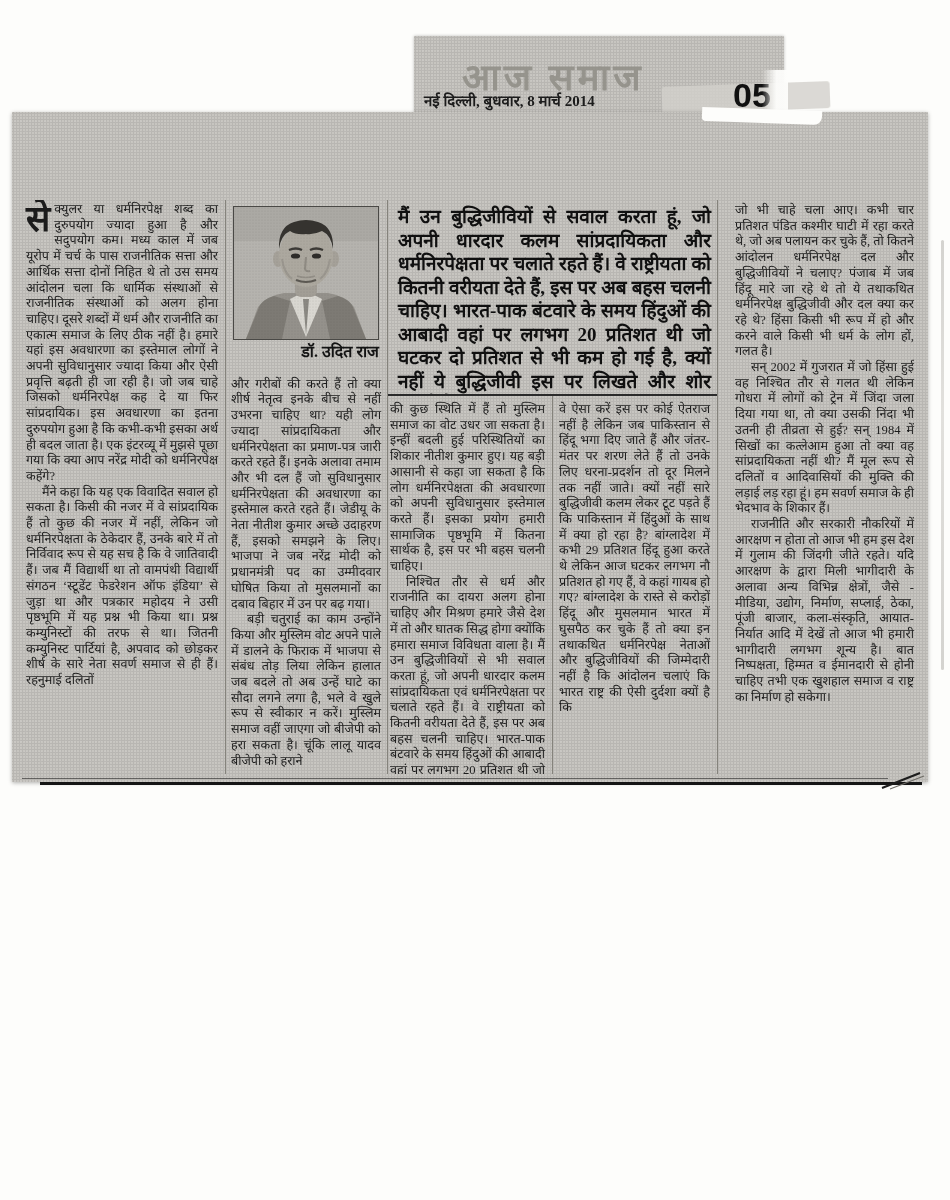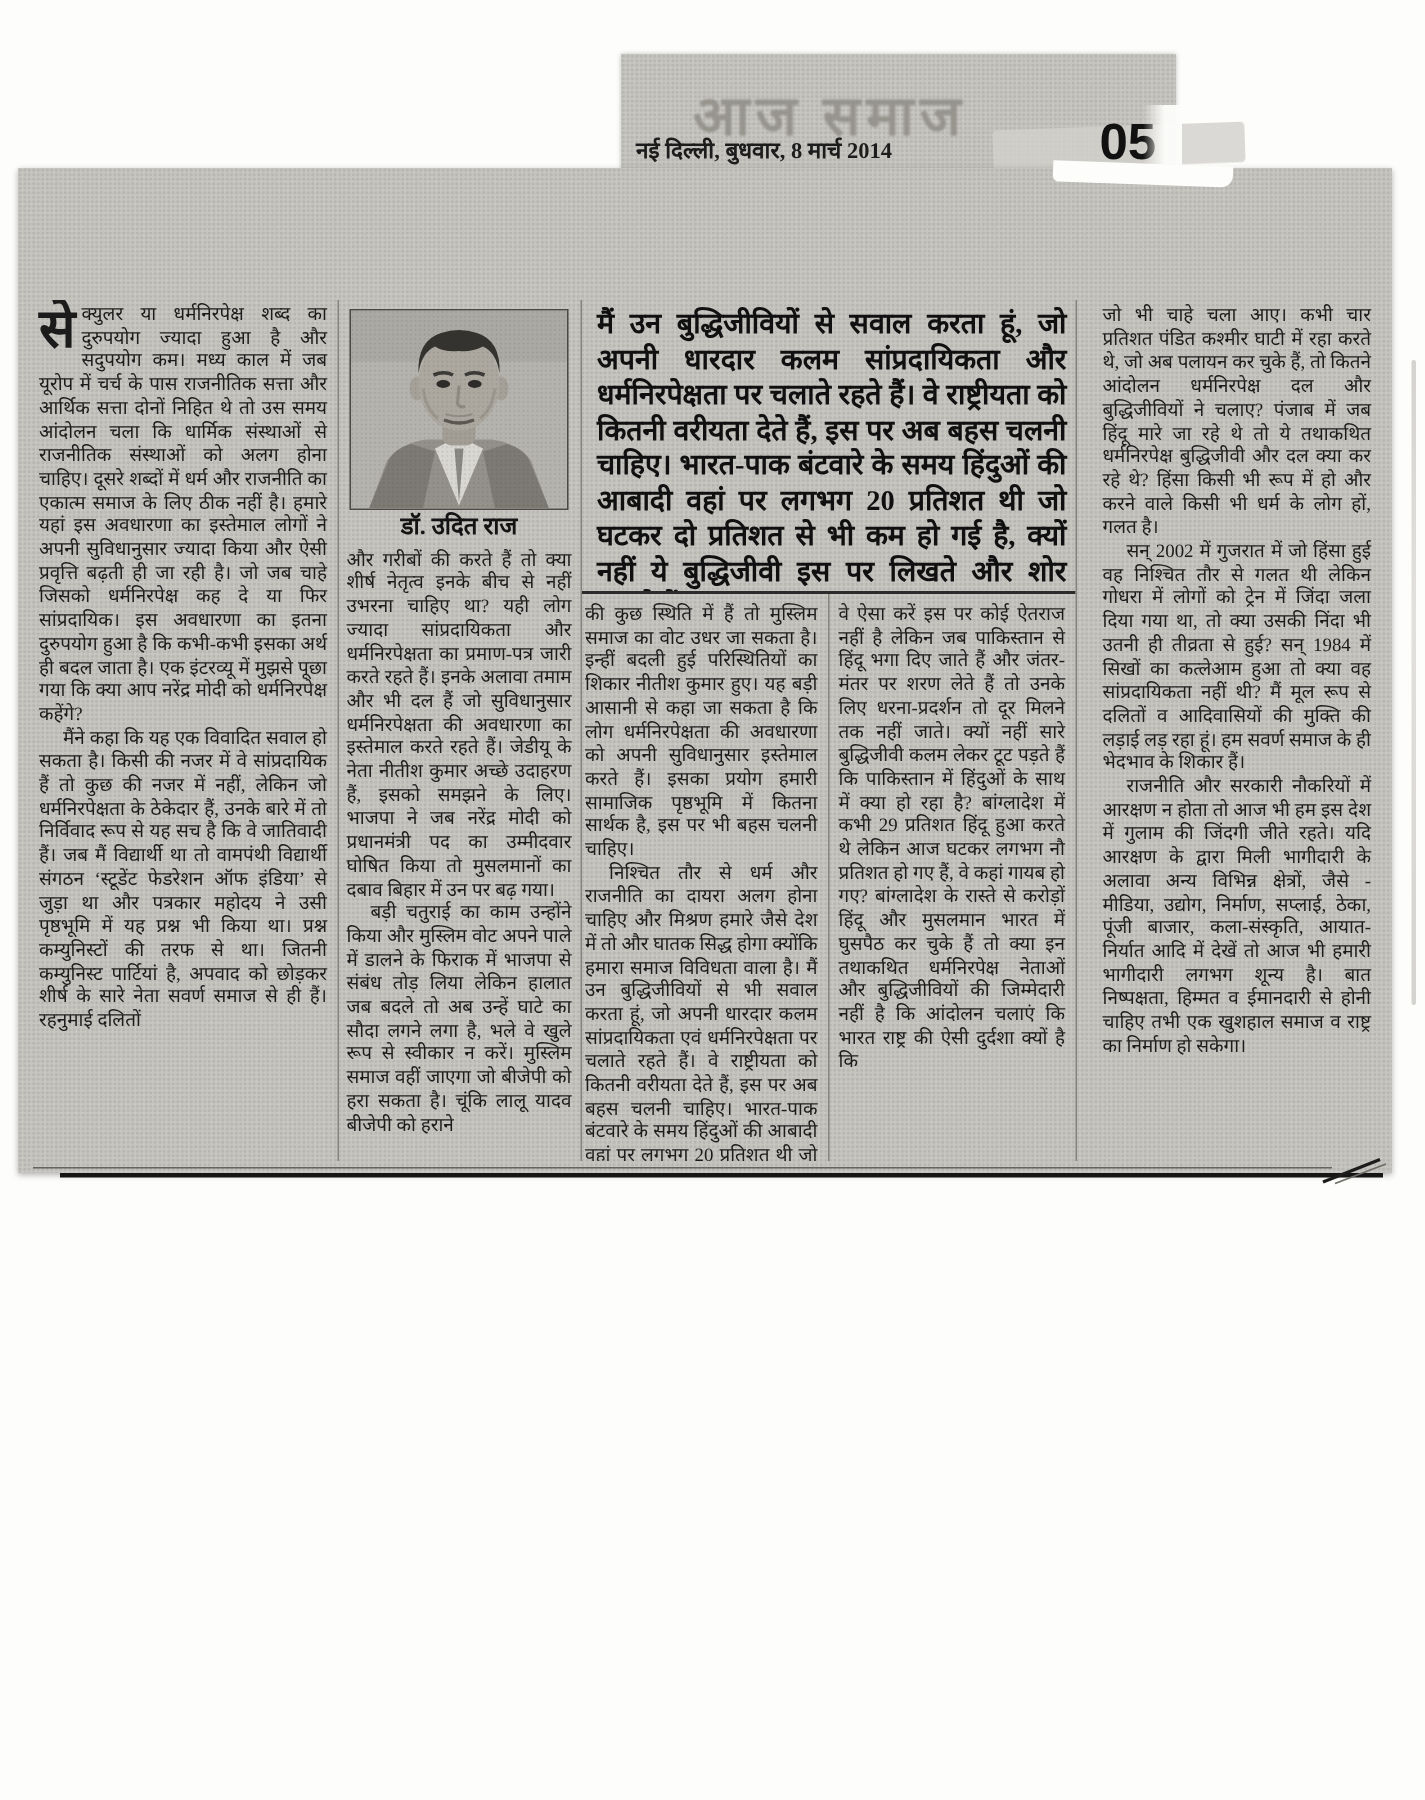--- a/index.html
+++ b/index.html
@@ -94,21 +94,21 @@
     padding:2px 4px 0 0;
   }
   
   .photo-figure{margin:6px 2px 0 2px;}
   .photo-frame{
     width:146px;height:134px;margin:0 auto;
     border:1px solid #4a4946;background:#b3b1ac;
     box-sizing:border-box;overflow:hidden;
   }
   .photo-caption{
-    margin:4px 0 6px 0;text-align:center;
+    margin:4px 0 17px 0;text-align:right;
     font-size:16px;font-weight:700;color:#141414;
   }
   
   .bottom-rule{
     position:absolute;left:28px;right:6px;bottom:-3px;height:3px;
     background:#151515;
   }
   .bottom-rule-thin{
     position:absolute;left:10px;right:40px;bottom:3px;height:1px;
     background:rgba(20,20,20,.55);

